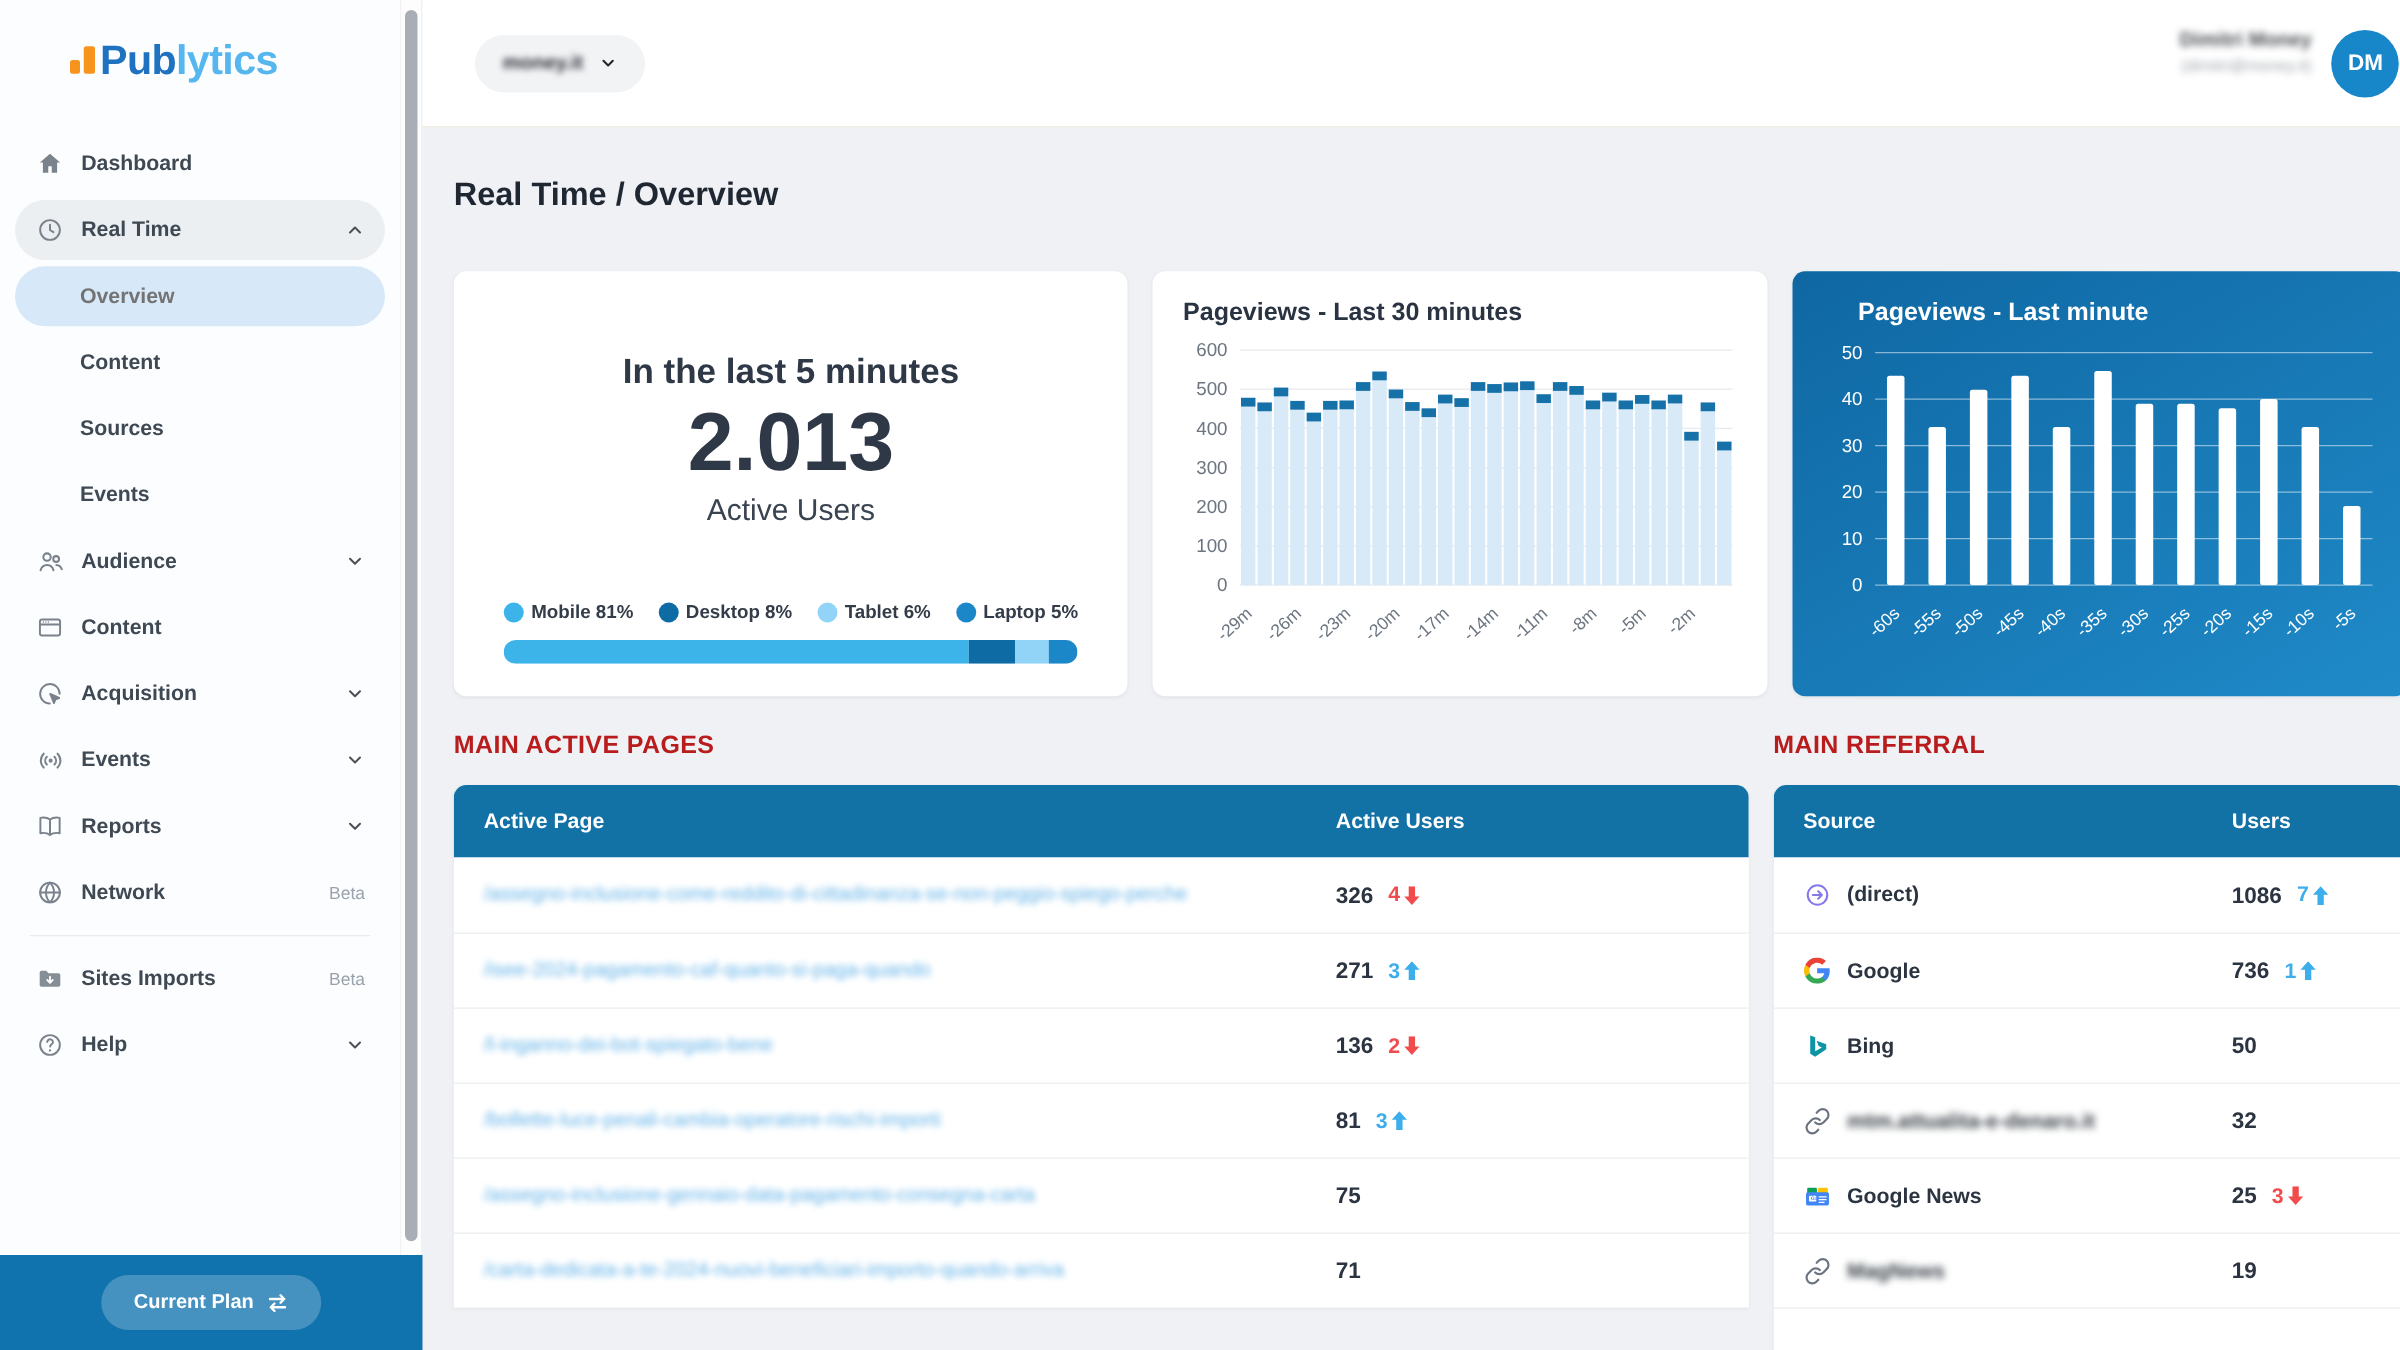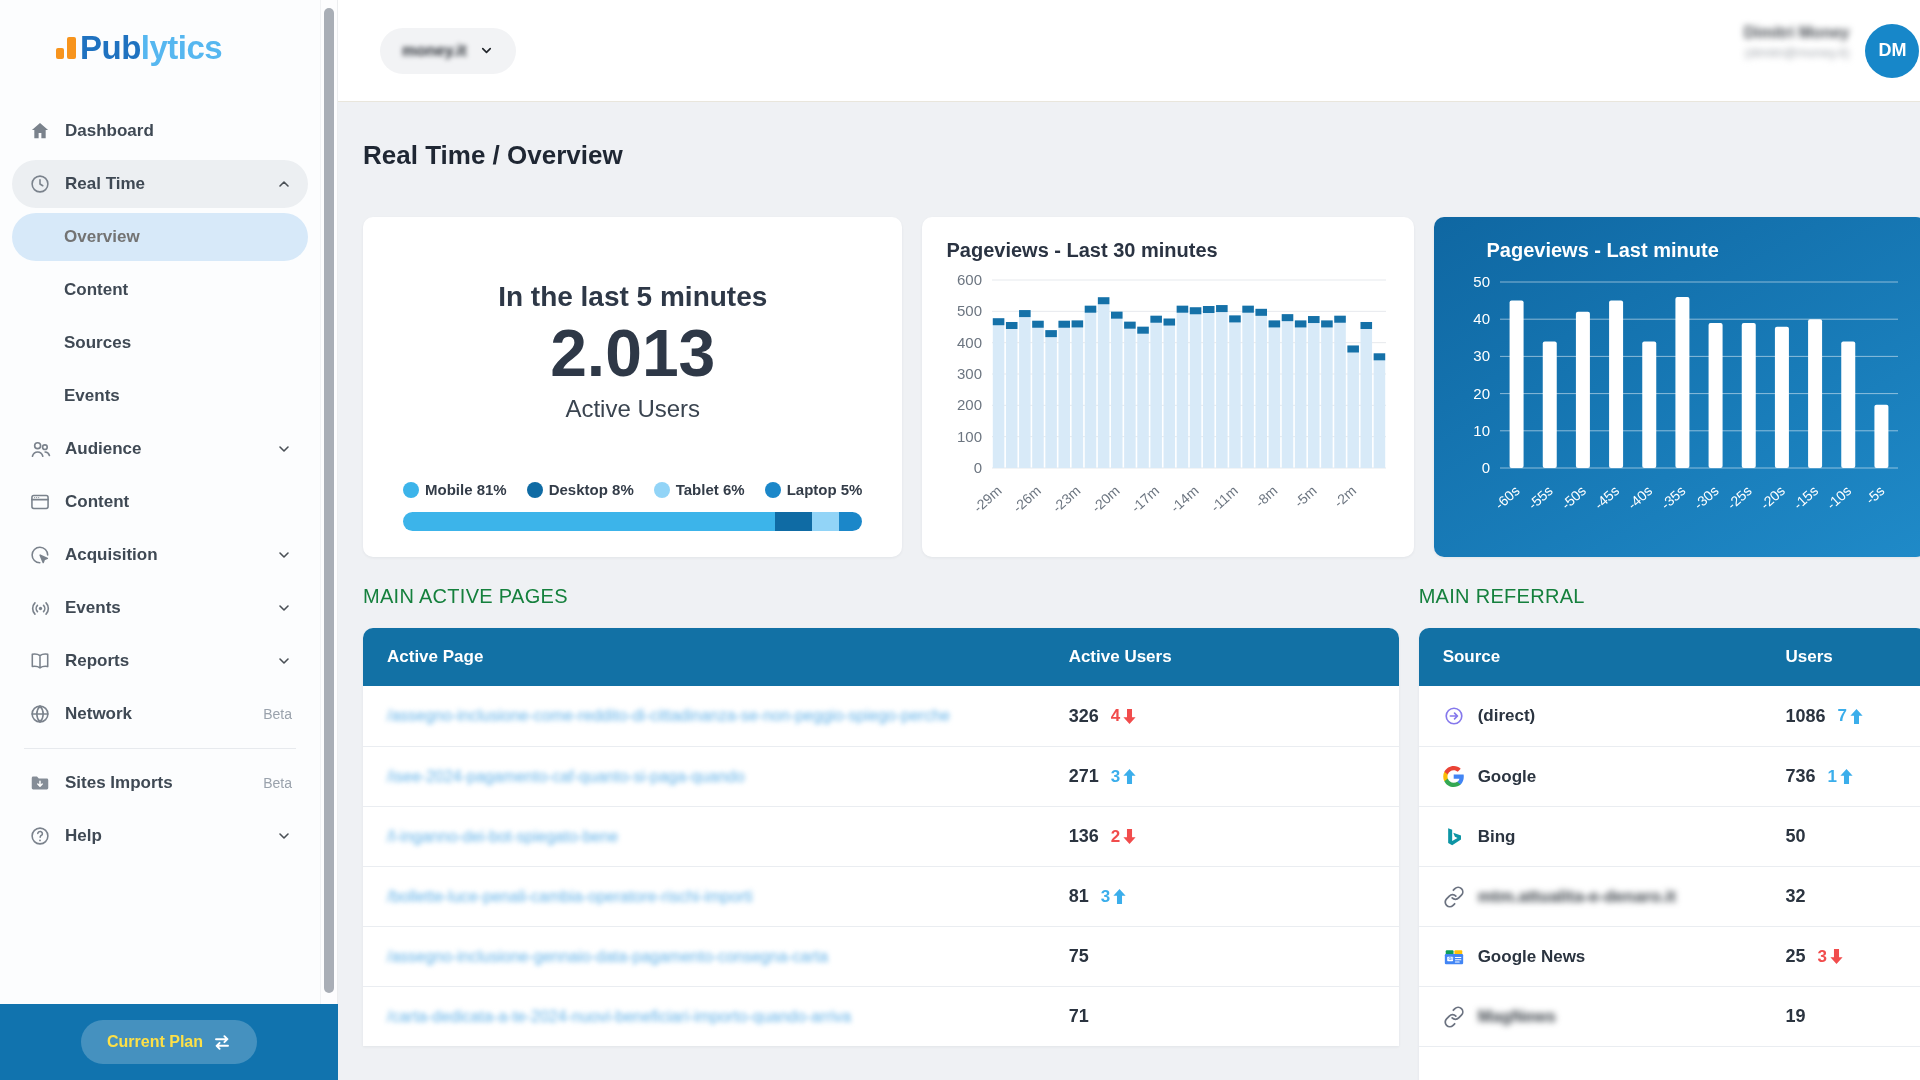--- a/index.html
+++ b/index.html
@@ -23,21 +23,21 @@
   .nav-icon { width:24px; height:24px; margin-right:13px; display:flex; align-items:center; justify-content:center; color:#7A828C; flex:none; }
   .nav-item.sub { padding-left:52px; }
   .nav-item.highlight { background:#ECEFF2; }
   .nav-item.active { background:#D7E9F9; color:#737373; font-weight:700; }
   .nav-badge { margin-left:auto; color:#9AA2AC; font-size:14px; font-weight:500; }
   .nav-chev { margin-left:auto; color:#4A5056; display:flex; }
   .nav-divider { height:1px; background:#E7EAEE; margin:10px 24px; }
   .sidebar-footer { position:absolute; left:0; bottom:0; width:338px; height:76px; background:#1173AE;
                     display:flex; align-items:center; justify-content:center; z-index:6; }
   .current-plan-btn { display:flex; align-items:center; gap:10px; background:rgba(255,255,255,.22);
-                      color:#fde047; font-size:16px; font-weight:600; border:none; border-radius:999px;
+                      color:#ffffff; font-size:16px; font-weight:600; border:none; border-radius:999px;
                       padding:13px 26px; cursor:pointer; font-family:inherit; }
 
   
   .sidebar-sb { width:18px; flex:none; background:#FDFDFE; border-left:1px solid #F1F2F4; border-right:1px solid #ECEDEF; position:relative; }
   .sidebar-sb .sb-thumb { position:absolute; left:3px; top:8px; width:10px; height:985px; background:#A9AEB6; border-radius:6px; }
 
   
   .main { flex:1; display:flex; flex-direction:column; position:relative; background:#EFF1F4; }
   .topbar { height:102px; background:#fff; border-bottom:1px solid #E9E6DC; display:flex; align-items:center;
             padding:0 48px 0 42px; flex:none; }
@@ -63,21 +63,21 @@
   .stat-title { margin-top:38px; font-size:28px; font-weight:600; color:#2E3847; }
   .stat-value { font-size:66px; font-weight:700; color:#2E3847; margin-top:2px; }
   .stat-sub { font-size:24px; font-weight:500; color:#3A4450; margin-top:4px; }
   .legend { margin-top:auto; display:flex; gap:20px; align-items:center; justify-content:center; width:100%; }
   .legend-item { display:flex; align-items:center; gap:6px; font-size:15px; font-weight:600; color:#333C48; white-space:nowrap; }
   .legend-dot { width:16px; height:16px; border-radius:50%; flex:none; }
   .device-bar { margin-top:14px; width:100%; height:19px; border-radius:10px; display:flex; overflow:hidden; }
   .chart-svg { display:block; margin-top:6px; }
 
   .section-row { margin-top:28px; }
-  .section-title { font-size:20px; font-weight:400; color:#15803d; letter-spacing:.3px; }
+  .section-title { font-size:20px; font-weight:700; color:#b91c1c; letter-spacing:.3px; }
   .tables { margin-top:20px; align-items:start; }
   .span2 { grid-column:span 2; }
   .table { background:#fff; border-radius:10px 10px 0 0; overflow:hidden; box-shadow:0 1px 3px rgba(20,30,50,.06); }
   .thead { background:#1271A5; color:#fff; display:flex; height:58px; align-items:center; font-size:17px; font-weight:700; }
   .th-first { flex:1; padding-left:24px; }
   .tr { display:flex; align-items:center; border-top:1px solid #EAEDF1; min-height:60px; background:#fff; }
   .tr:first-of-type { border-top:none; }
   .td-page { flex:1; padding:16px 110px 16px 24px; font-size:16px; line-height:26px; }
   .page-link { color:#63B2E8; text-decoration:none; }
   .num-cell { display:flex; align-items:center; gap:12px; font-size:18px; font-weight:700; color:#2B3440; }

